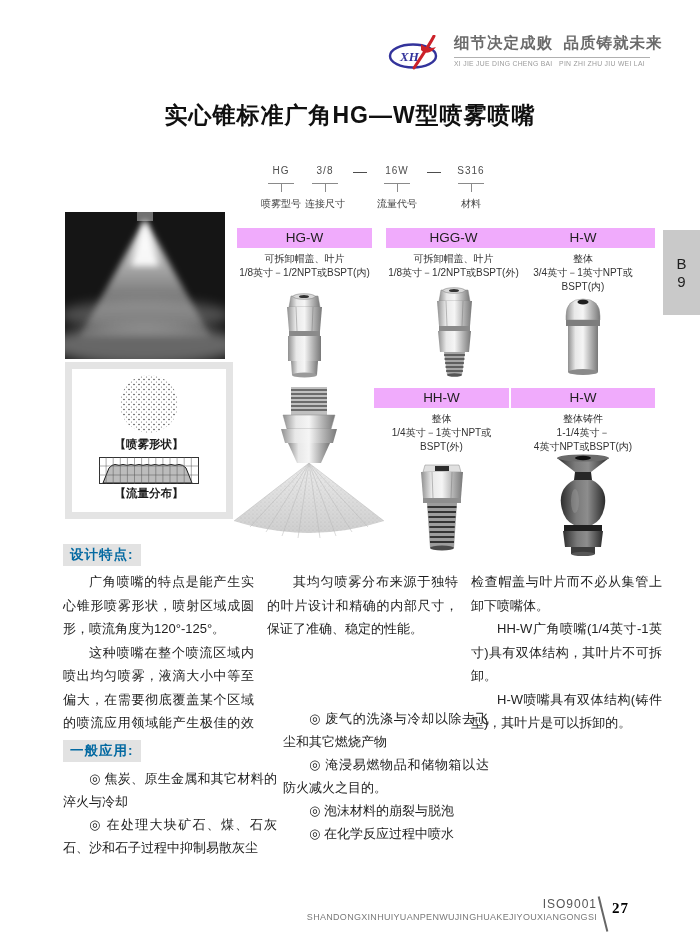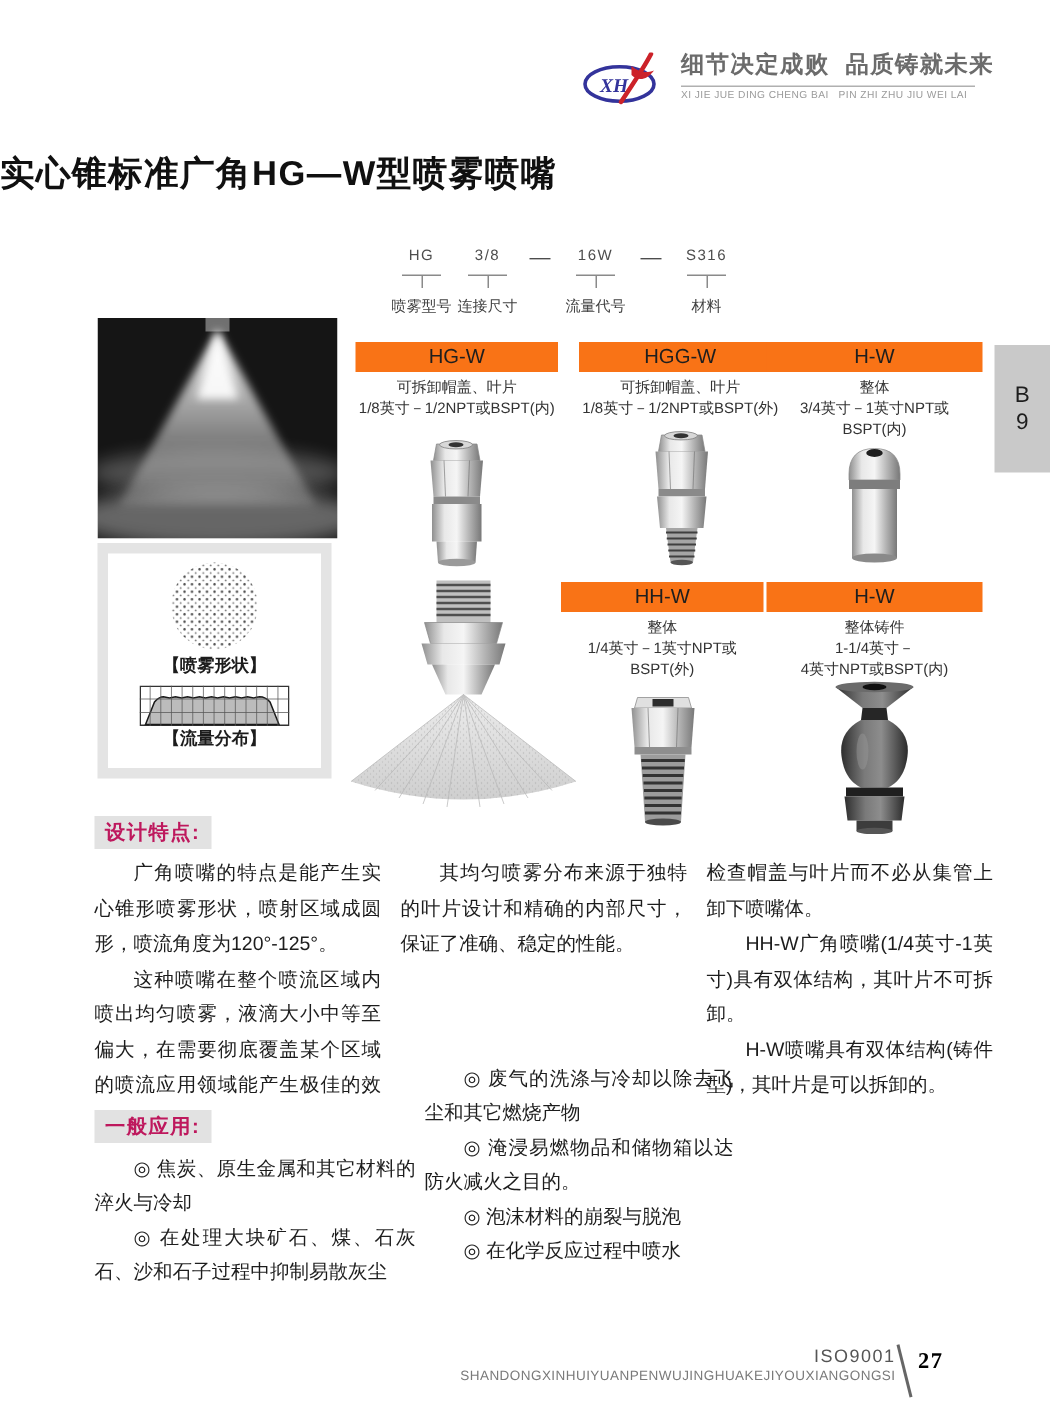--- a/index.html
+++ b/index.html
@@ -8,59 +8,59 @@
 
   
   .header{position:absolute;top:33px;left:388px;width:280px;}
   .logo{position:absolute;left:0;top:2px;width:60px;height:36px;}
   .header-text{margin-left:66px;}
   .slogan{font-size:15.5px;font-weight:bold;color:#6b6b6b;letter-spacing:1px;white-space:pre;}
   .slogan-rule{border:0;border-top:1px solid #b0b0b0;margin:3px 0 2px 0;width:196px;}
   .pinyin{font-size:6.8px;color:#9b9b9b;letter-spacing:0.3px;white-space:pre;}
 
   
-  .page-title{position:absolute;top:100px;left:0;width:700px;text-align:left;
+  .page-title{position:absolute;top:100px;left:0;width:700px;text-align:center;
               font-size:23px;font-weight:bold;letter-spacing:1px;color:#101010;}
 
   
   .code-diagram{position:absolute;top:163px;left:260px;display:flex;align-items:flex-start;gap:2px;}
   .code-part{display:flex;flex-direction:column;align-items:center;}
   .code-val{font-size:10px;color:#4d4d4d;letter-spacing:1px;line-height:16px;}
   .bracket{width:26px;height:9px;border-top:1px solid #8a8a8a;position:relative;margin-top:4px;}
   .bracket::after{content:"";position:absolute;left:50%;top:0;width:1px;height:8px;background:#8a8a8a;}
   .code-label{font-size:10px;color:#3f3f3f;margin-top:4px;white-space:nowrap;}
   .code-sep{font-size:14px;color:#4d4d4d;line-height:16px;margin:0 5px;}
   .w42{min-width:42px}.w46{min-width:46px}
 
   
   .spray-photo{position:absolute;left:65px;top:212px;width:160px;height:147px;}
-  .spray-panel{position:absolute;left:65px;top:362px;width:156px;height:157px;background:#e4e4e4;
+  .spray-panel{position:absolute;left:65px;top:362px;width:168px;height:157px;background:#e4e4e4;
                padding:7px;box-sizing:border-box;}
   .spray-panel-inner{background:#ffffff;width:100%;height:100%;box-sizing:border-box;
                      display:flex;flex-direction:column;align-items:center;padding-top:4px;}
   .panel-label{font-size:11.5px;font-weight:bold;color:#1c1c1c;line-height:15px;margin:2px 0;}
   .flow-grid{margin-top:3px;}
 
   
   .prod-col{position:absolute;text-align:center;}
-  .prod-header{background:#f97316;height:20px;line-height:20px;font-size:13.5px;color:#1e1e1e;}
+  .prod-header{background:#f0abfc;height:20px;line-height:20px;font-size:13.5px;color:#1e1e1e;}
   .prod-desc{font-size:10px;line-height:14px;color:#333;margin-top:4px;min-height:28px;}
   .prod-img{display:flex;align-items:flex-end;justify-content:center;}
   .img-r1{height:92px;margin-top:6px;}
   .img-r2{height:96px;margin-top:2px;}
   .big-nozzle{position:absolute;left:228px;top:385px;width:162px;height:160px;}
 
   
   .side-tab{position:absolute;left:663px;top:230px;width:37px;height:85px;background:#c9c9c9;
             display:flex;flex-direction:column;align-items:center;justify-content:center;
             font-size:15px;color:#1e1e1e;line-height:18px;}
 
   
   .section-heading{display:inline-block;background:#e2e2e2;font-size:13.5px;font-weight:bold;
-                   color:#be185d;padding:2px 7px;letter-spacing:1px;}
+                   color:#0369a1;padding:2px 7px;letter-spacing:1px;}
   .df-heading{position:absolute;left:63px;top:544px;}
   .df-cols{position:absolute;left:63px;top:570px;width:600px;display:flex;gap:13px;}
   .df-col{width:191px;font-size:13px;line-height:23.5px;text-align:justify;color:#1d1d1d;}
   .df-col p{margin:0;text-indent:2em;}
   .df-col p.cont{text-indent:0;}
 
   .app-col1{position:absolute;left:63px;top:740px;width:214px;}
   .app-col2{position:absolute;left:283px;top:707px;width:206px;}
   .app-heading{margin-bottom:5px;}
   .app-item{margin:0;font-size:13px;line-height:23px;text-align:justify;text-indent:2em;color:#1d1d1d;}

